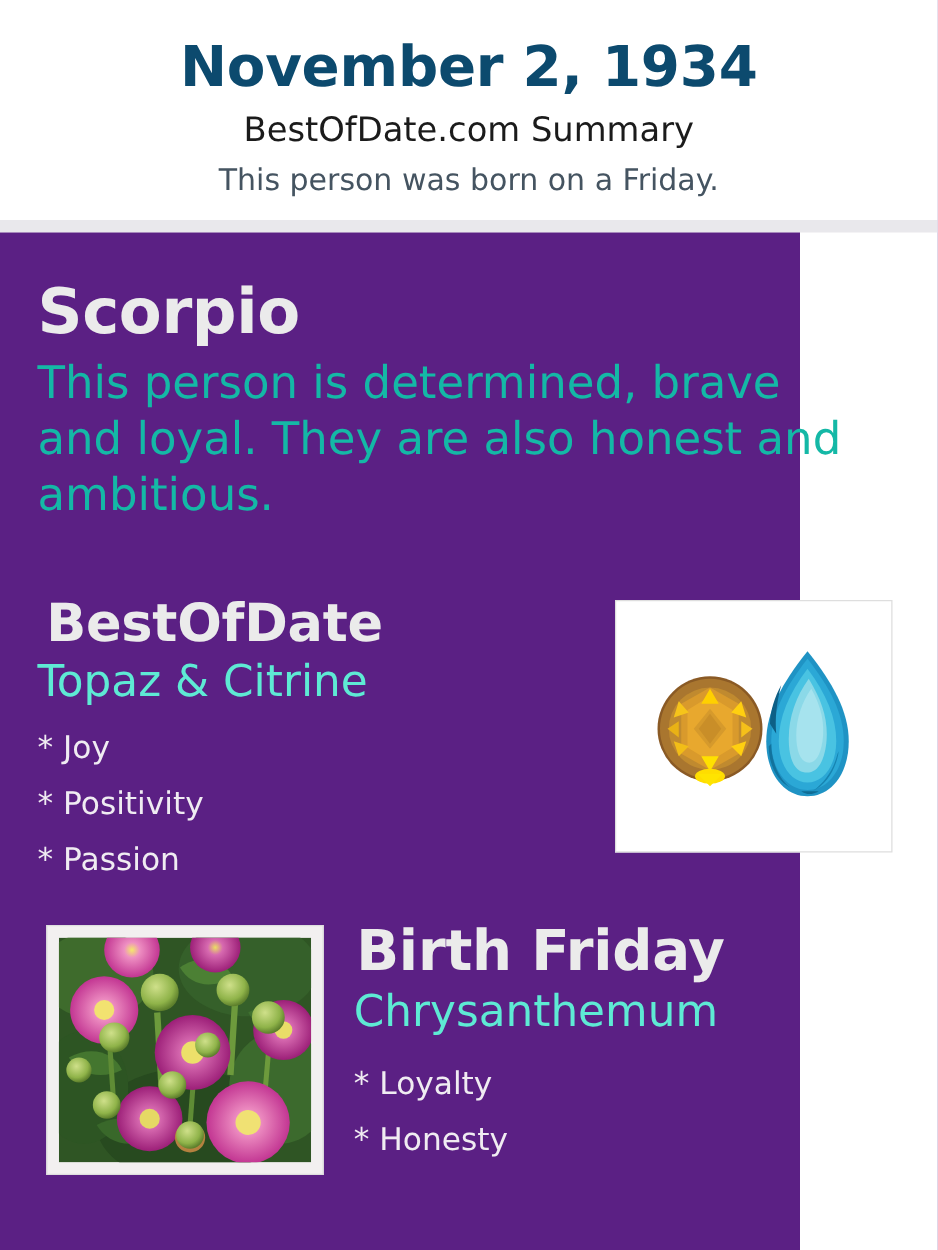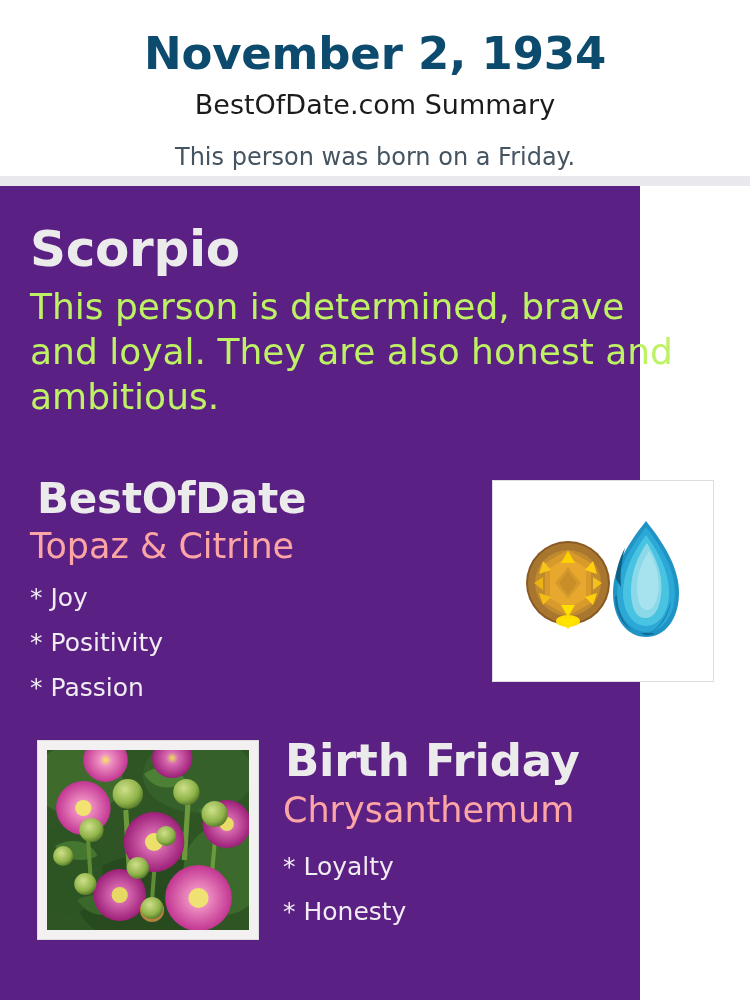--- a/index.html
+++ b/index.html
@@ -43,21 +43,21 @@
   }
   .header-site {
     margin: 0;
     padding-top: 6px;
     font-size: 27px;
     line-height: 34px;
     font-weight: normal;
     color: #1b1b1b;
   }
   .header-weekday {
-    margin: 16px;
+    margin: 3px;
     padding-top: 4px;
     font-size: 24px;
     line-height: 30px;
     font-weight: normal;
     color: #455461;
   }
 
   .divider-band {
     position: absolute;
     left: 0;
@@ -91,21 +91,21 @@
     font-weight: bold;
     color: #ebebeb;
     letter-spacing: -0.3px;
   }
   .sign-desc {
     margin: 0;
     padding-top: 6px;
     font-size: 36px;
     line-height: 45px;
     font-weight: normal;
-    color: #bef264;
+    color: #14b8a6;
     max-width: 660px;
   }
 
   
   .birthstone-block {
     position: absolute;
     left: 30px;
     top: 288px;
     width: 440px;
   }
@@ -117,21 +117,21 @@
     color: #ebebeb;
     letter-spacing: -0.2px;
     padding-left: 7px;
   }
   .section-subheading {
     margin: 0;
     padding-top: 1px;
     font-size: 35px;
     line-height: 42px;
     font-weight: normal;
-    color: #fca5a5;
+    color: #5eead4;
   }
   .trait-list {
     list-style: none;
     margin: 0;
     padding: 8px 0 0 0;
   }
   .trait-list li {
     font-size: 25px;
     line-height: 45px;
     font-weight: normal;

